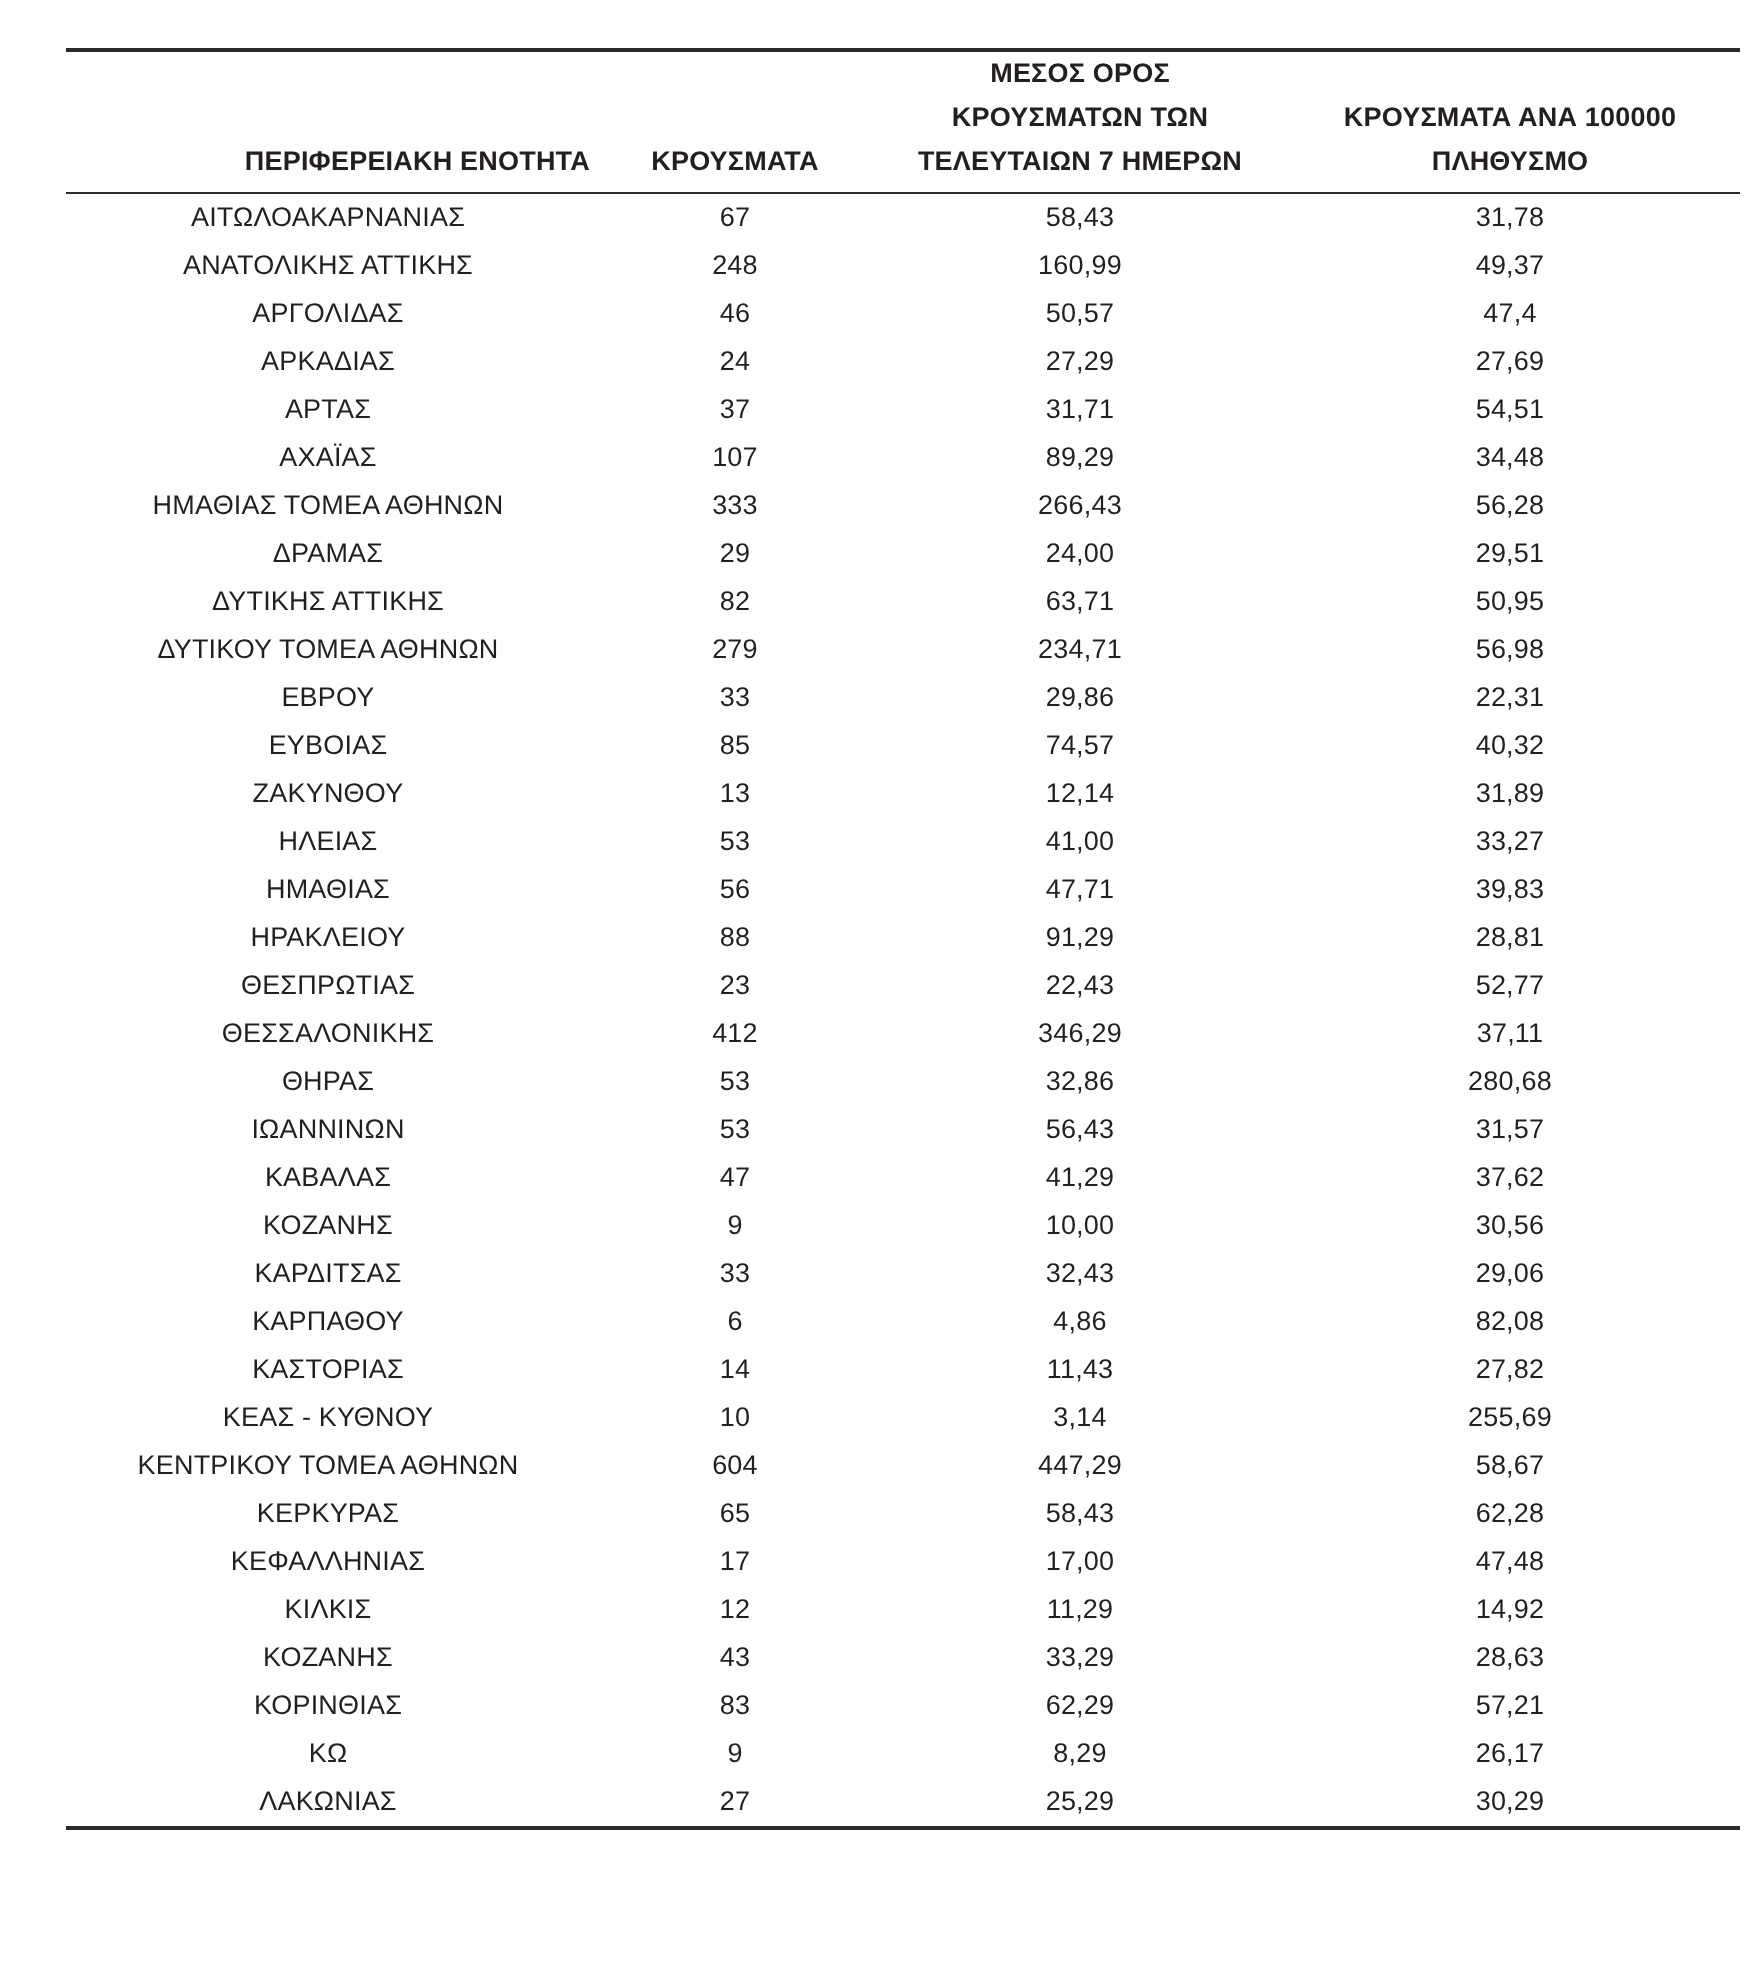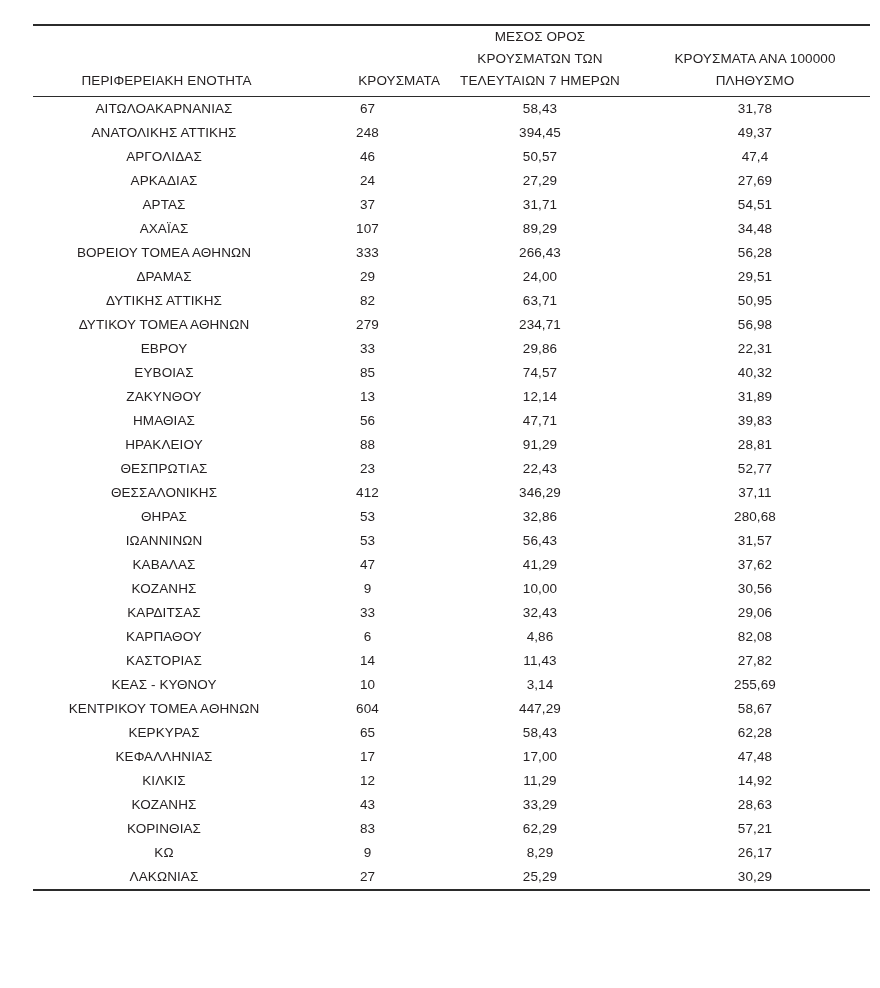--- a/index.html
+++ b/index.html
@@ -42,36 +42,36 @@
   col.c-cases  { width: 145px; }
   col.c-avg    { width: 200px; }
   col.c-rate   { width: 230px; }
 
   thead tr.header-row {
     border-top: 2.4px solid #2b2b2b;
     border-bottom: 1.6px solid #2b2b2b;
   }
 
   thead th {
-    font-weight: normal;
+    font-weight: bold;
     vertical-align: bottom;
     padding: 0 0 4px 0;
     line-height: 1.62;
     letter-spacing: 0.1px;
     white-space: pre-line;
   }
   th.h-region {
-    text-align: center;
+    text-align: right;
     padding-left: 5px;
     padding-top: 8px;
   }
   th.h-cases, th.h-avg, th.h-rate {
     text-align: center;
   }
-  th.h-cases { padding-top: 8px; text-align: right; }
+  th.h-cases { padding-top: 8px; }
 
   tbody tr.data-row td {
     padding: 0;
     height: 24px;
     line-height: 24px;
     letter-spacing: 0.1px;
   }
   td.c-name  { text-align: center; }
   td.c-num   { text-align: center; }
 
@@ -105,21 +105,21 @@
       <tbody id="table-body">
           <tr class="data-row">
             <td class="c-name">ΑΙΤΩΛΟΑΚΑΡΝΑΝΙΑΣ</td>
             <td class="c-num">67</td>
             <td class="c-num">58,43</td>
             <td class="c-num">31,78</td>
           </tr>
           <tr class="data-row">
             <td class="c-name">ΑΝΑΤΟΛΙΚΗΣ ΑΤΤΙΚΗΣ</td>
             <td class="c-num">248</td>
-            <td class="c-num">394,45</td>
+            <td class="c-num">160,99</td>
             <td class="c-num">49,37</td>
           </tr>
           <tr class="data-row">
             <td class="c-name">ΑΡΓΟΛΙΔΑΣ</td>
             <td class="c-num">46</td>
             <td class="c-num">50,57</td>
             <td class="c-num">47,4</td>
           </tr>
           <tr class="data-row">
             <td class="c-name">ΑΡΚΑΔΙΑΣ</td>
@@ -133,21 +133,21 @@
             <td class="c-num">31,71</td>
             <td class="c-num">54,51</td>
           </tr>
           <tr class="data-row">
             <td class="c-name">ΑΧΑΪΑΣ</td>
             <td class="c-num">107</td>
             <td class="c-num">89,29</td>
             <td class="c-num">34,48</td>
           </tr>
           <tr class="data-row">
-            <td class="c-name">ΒΟΡΕΙΟΥ ΤΟΜΕΑ ΑΘΗΝΩΝ</td>
+            <td class="c-name">ΗΜΑΘΙΑΣ ΤΟΜΕΑ ΑΘΗΝΩΝ</td>
             <td class="c-num">333</td>
             <td class="c-num">266,43</td>
             <td class="c-num">56,28</td>
           </tr>
           <tr class="data-row">
             <td class="c-name">ΔΡΑΜΑΣ</td>
             <td class="c-num">29</td>
             <td class="c-num">24,00</td>
             <td class="c-num">29,51</td>
           </tr>
@@ -175,20 +175,26 @@
             <td class="c-num">74,57</td>
             <td class="c-num">40,32</td>
           </tr>
           <tr class="data-row">
             <td class="c-name">ΖΑΚΥΝΘΟΥ</td>
             <td class="c-num">13</td>
             <td class="c-num">12,14</td>
             <td class="c-num">31,89</td>
           </tr>
           <tr class="data-row">
+            <td class="c-name">ΗΛΕΙΑΣ</td>
+            <td class="c-num">53</td>
+            <td class="c-num">41,00</td>
+            <td class="c-num">33,27</td>
+          </tr>
+          <tr class="data-row">
             <td class="c-name">ΗΜΑΘΙΑΣ</td>
             <td class="c-num">56</td>
             <td class="c-num">47,71</td>
             <td class="c-num">39,83</td>
           </tr>
           <tr class="data-row">
             <td class="c-name">ΗΡΑΚΛΕΙΟΥ</td>
             <td class="c-num">88</td>
             <td class="c-num">91,29</td>
             <td class="c-num">28,81</td>

